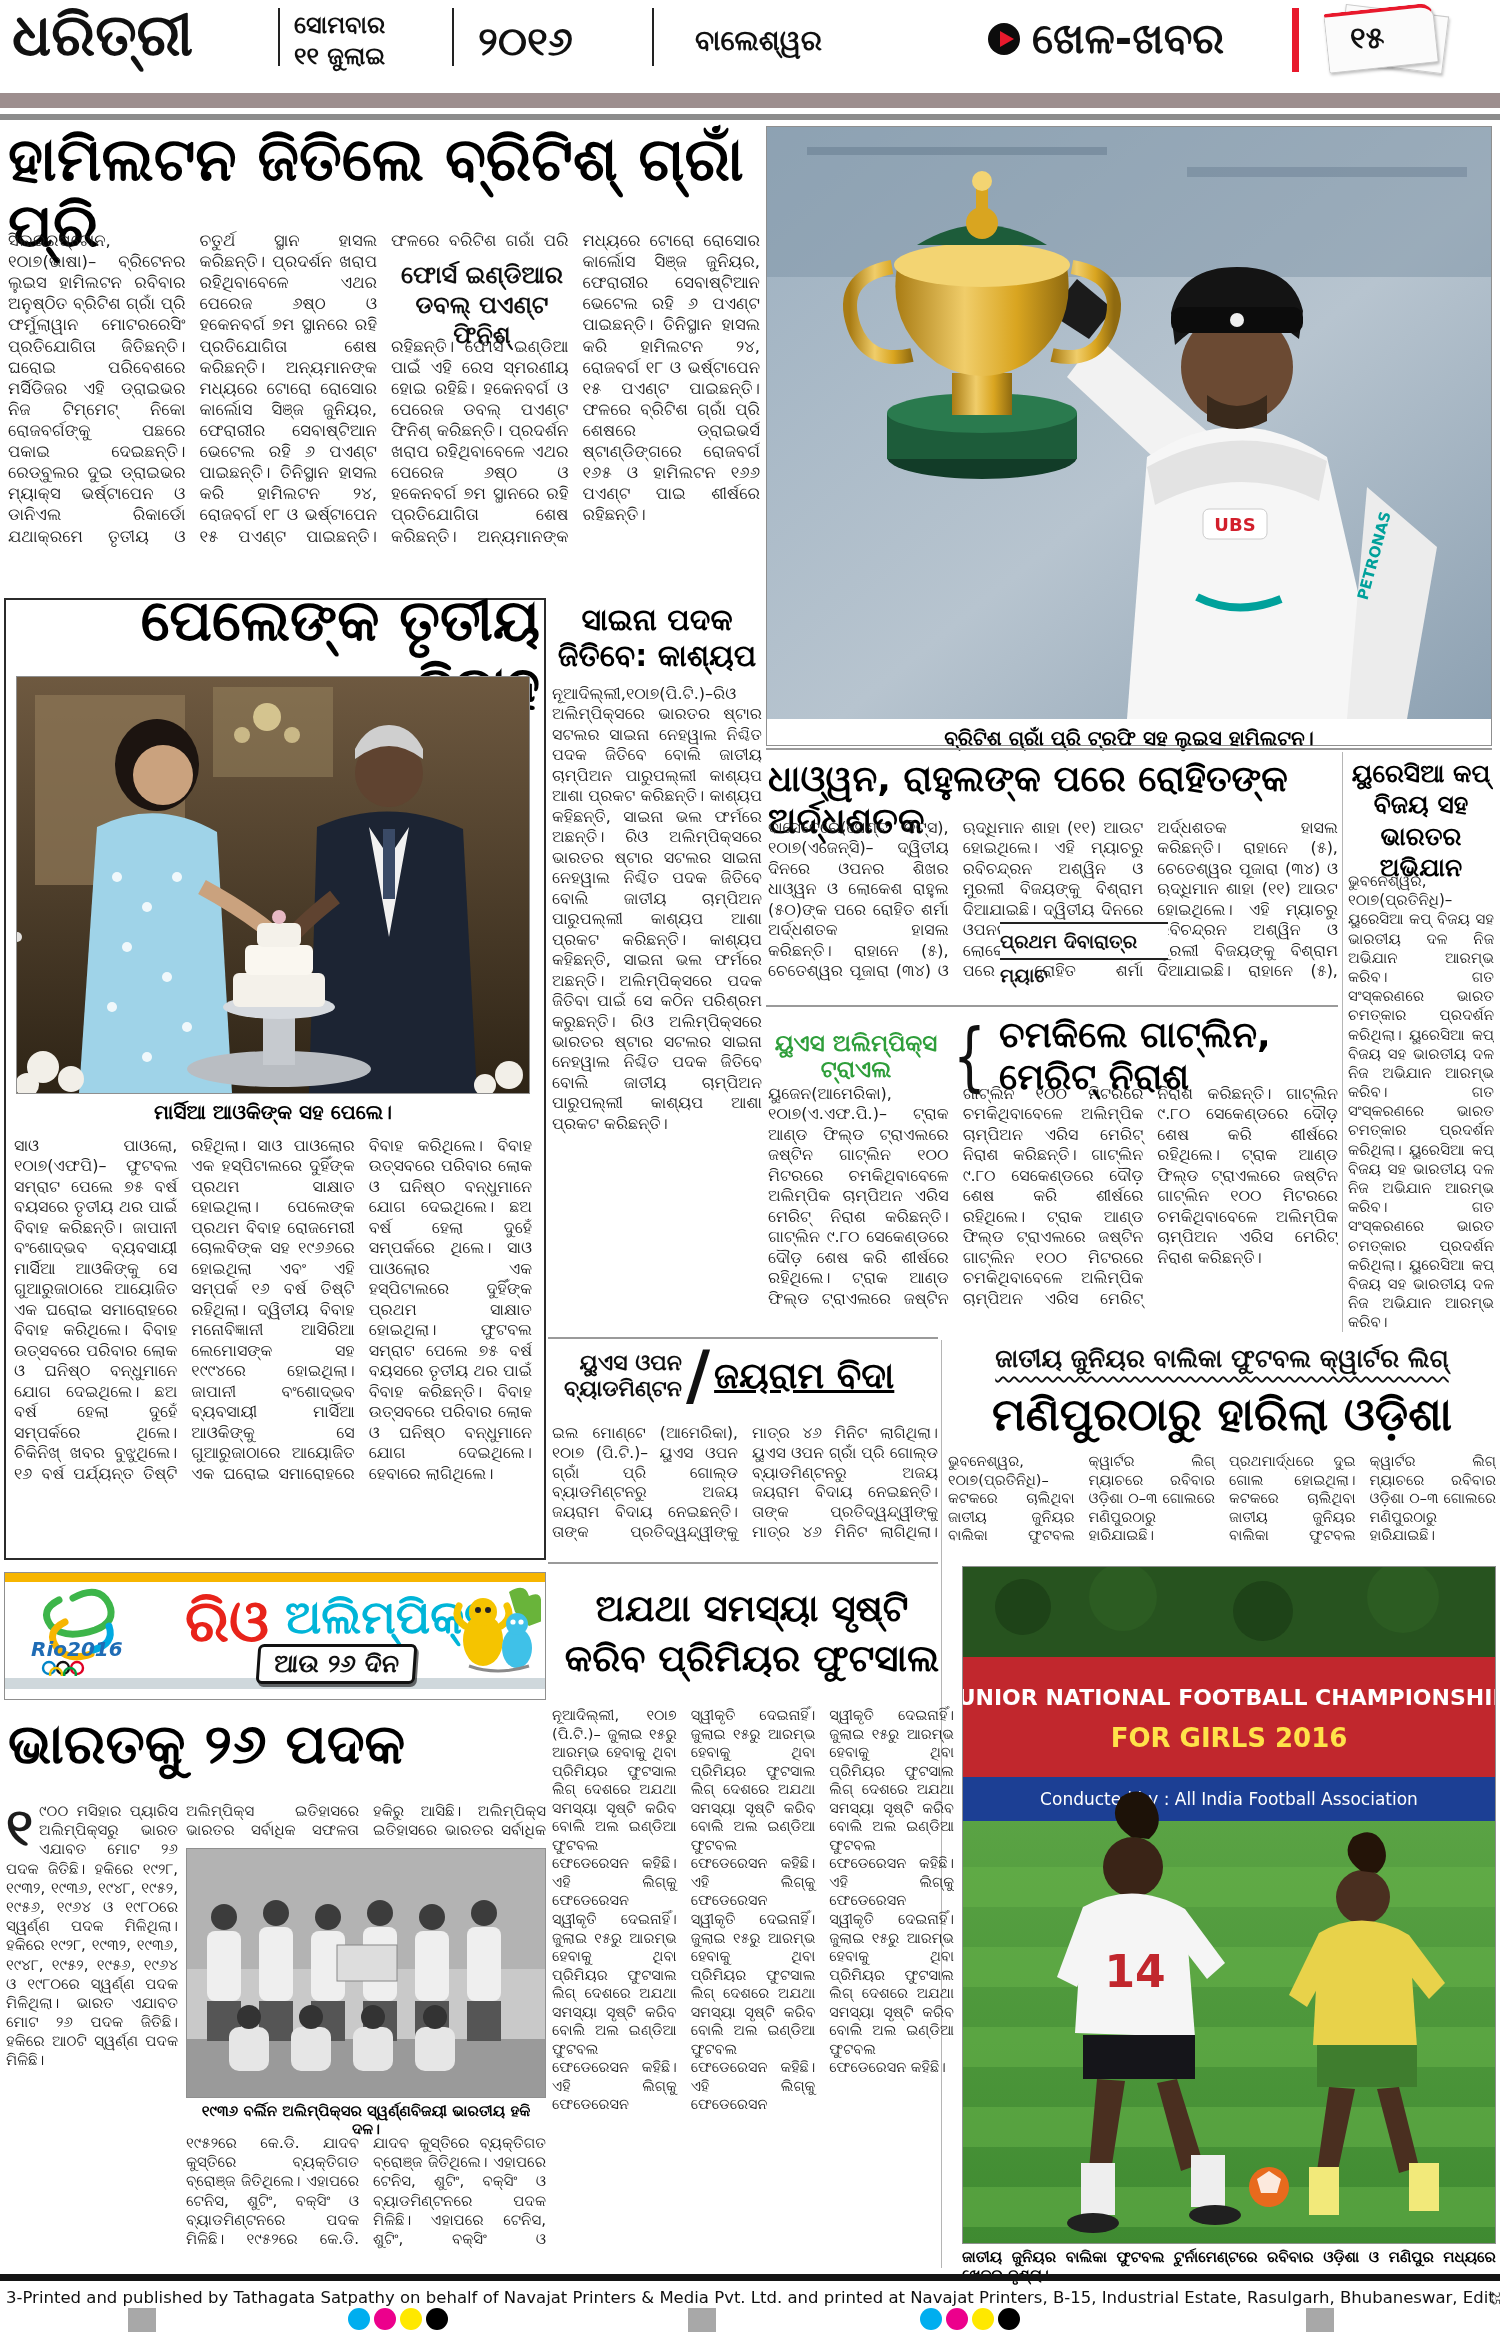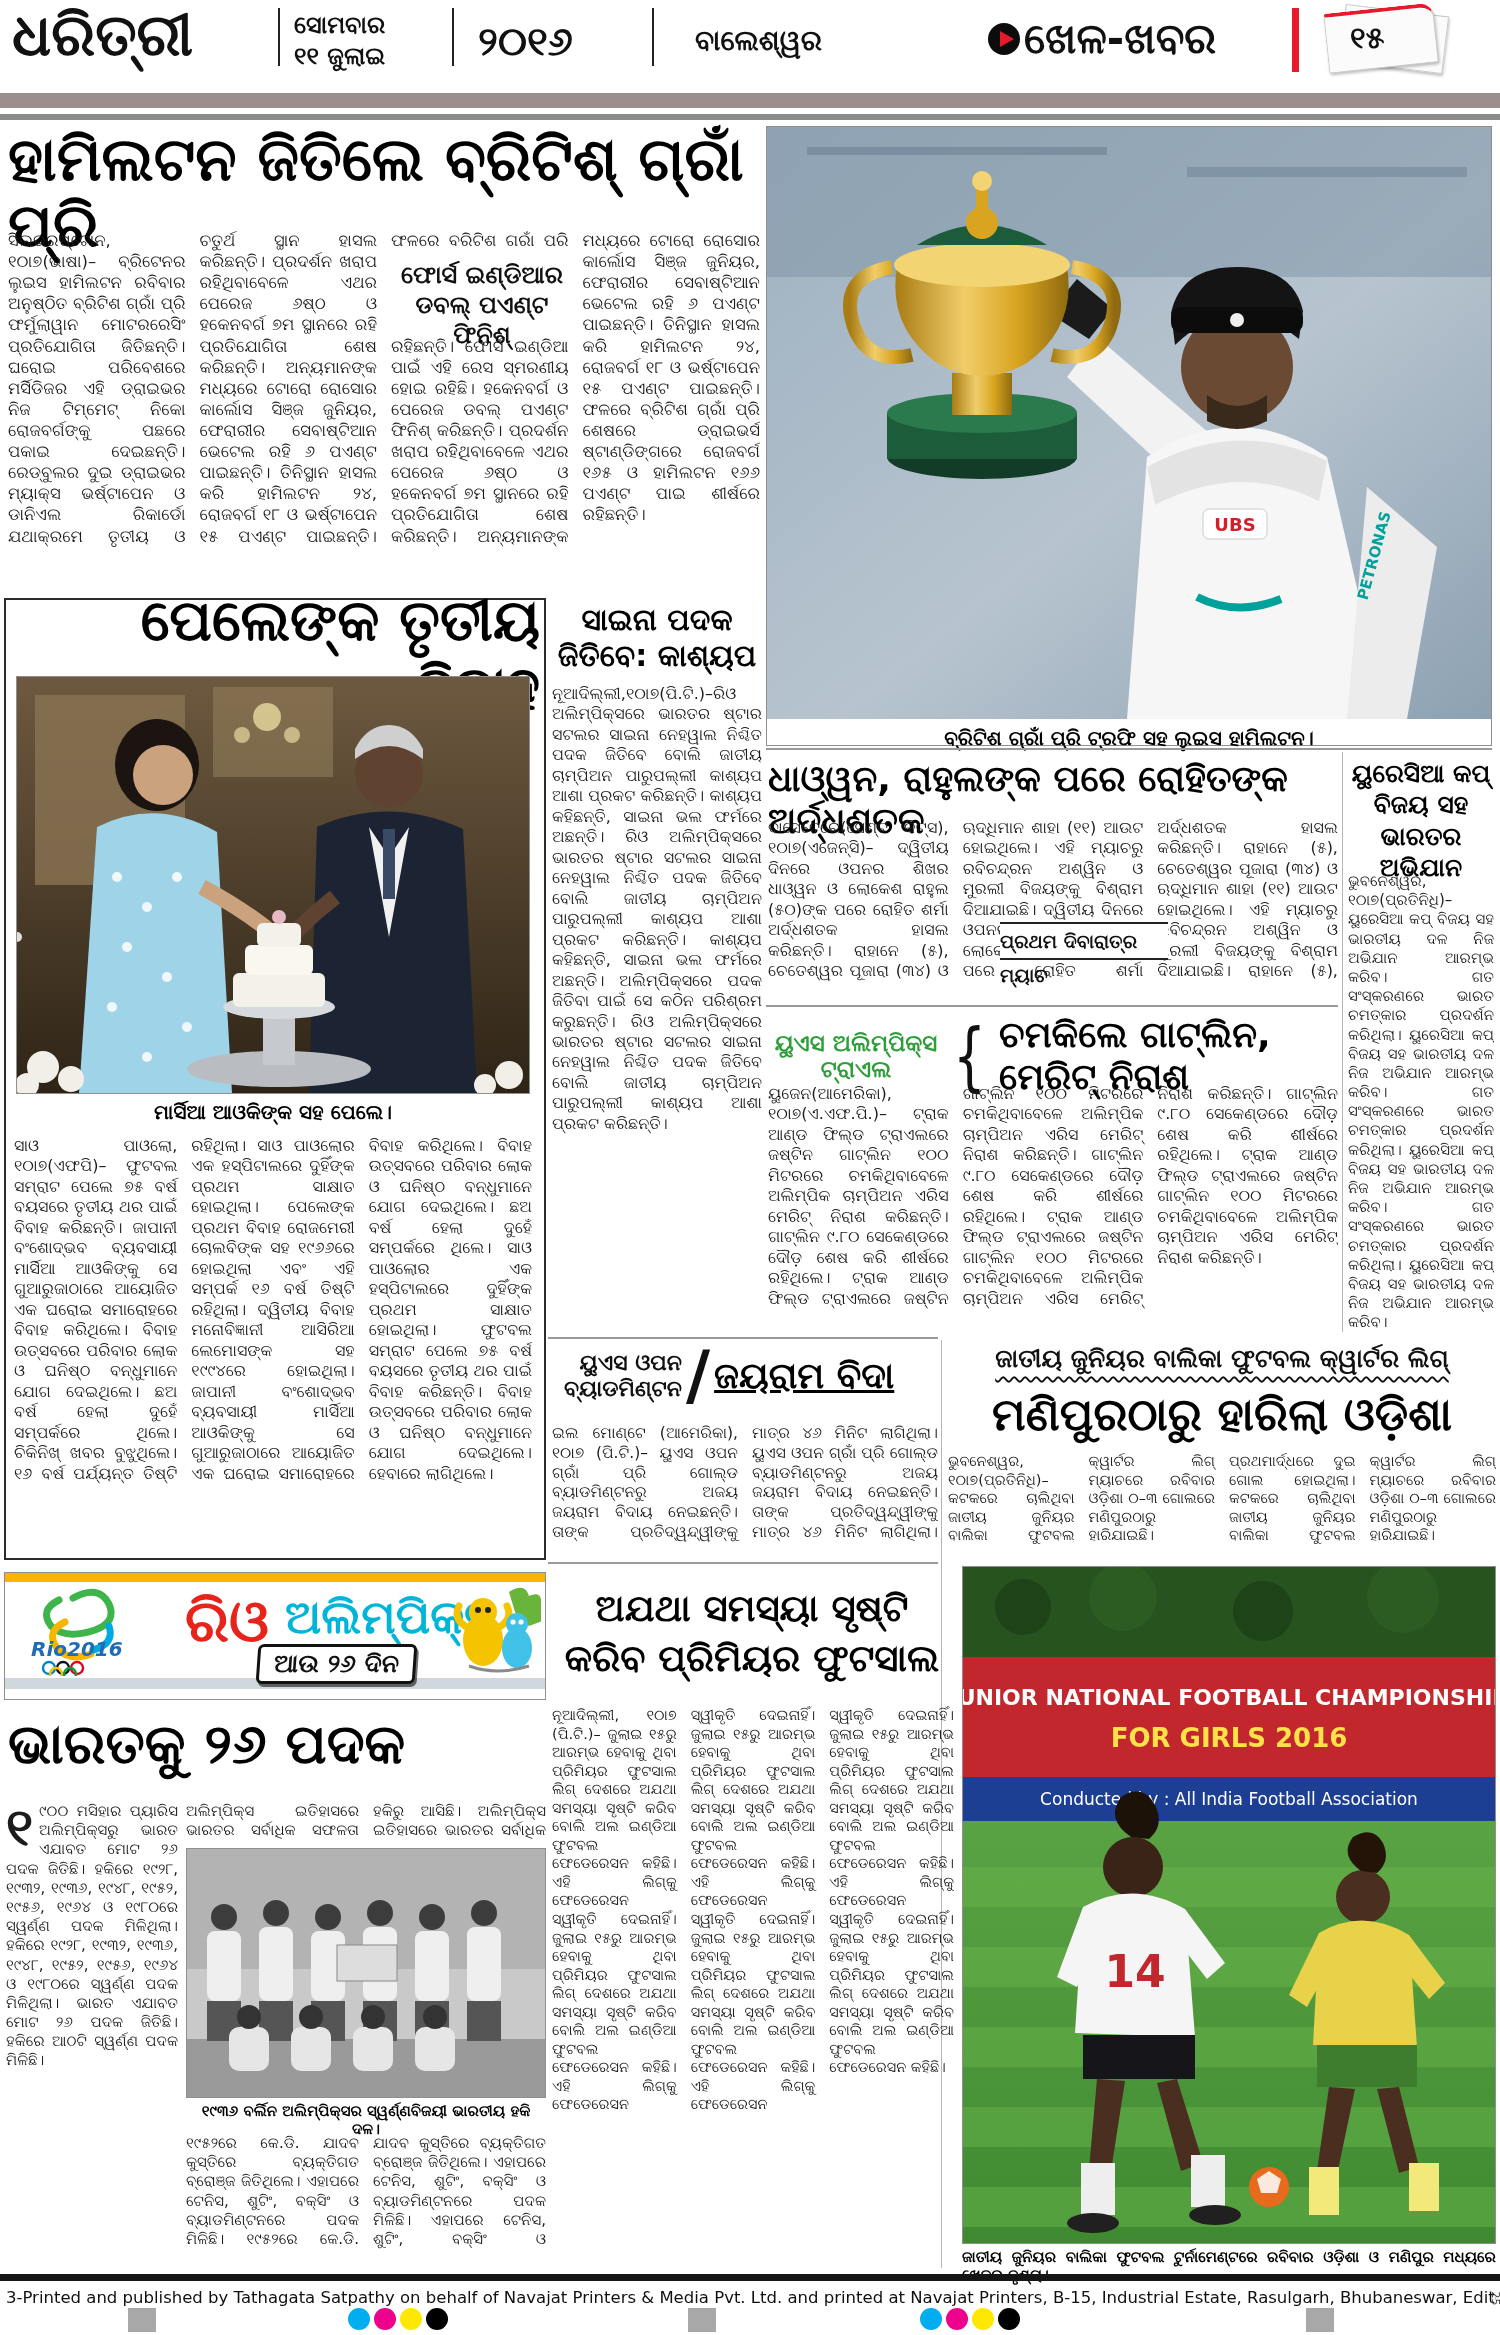--- a/index.html
+++ b/index.html
@@ -73,21 +73,21 @@
   <div class="mh-div" style="left:278px;"></div>
   <div class="abs" style="left:294px;top:10px;font-size:24px;font-weight:bold;line-height:1.3;">
     <div>ସୋମବାର</div>
     <div>୧୧ ଜୁଲାଇ</div>
   </div>
   <div class="mh-div" style="left:452px;"></div>
   <div class="abs" style="left:478px;top:18px;font-size:40px;font-weight:bold;">୨୦୧୬</div>
   <div class="mh-div" style="left:652px;"></div>
   <div class="abs" style="left:672px;top:24px;font-size:28px;font-weight:bold;margin-left:23px;">ବାଲେଶ୍ୱର</div>
 
-  <div class="abs" style="left:988px;top:14px;display:flex;align-items:center;gap:4px;">
+  <div class="abs" style="left:988px;top:14px;display:flex;align-items:center;gap:12px;">
     <span class="play-icon"></span>
     <span class="section-label">ଖେଳ-ଖବର</span>
   </div>
   <div class="abs red-bar" style="left:1292px;top:8px;width:7px;height:64px;"></div>
   <div class="corner" style="left:1316px;top:6px;">
     <div class="pg pg1"></div>
     <div class="pg pg2"></div>
     <div class="num">୧୫</div>
   </div>
 

